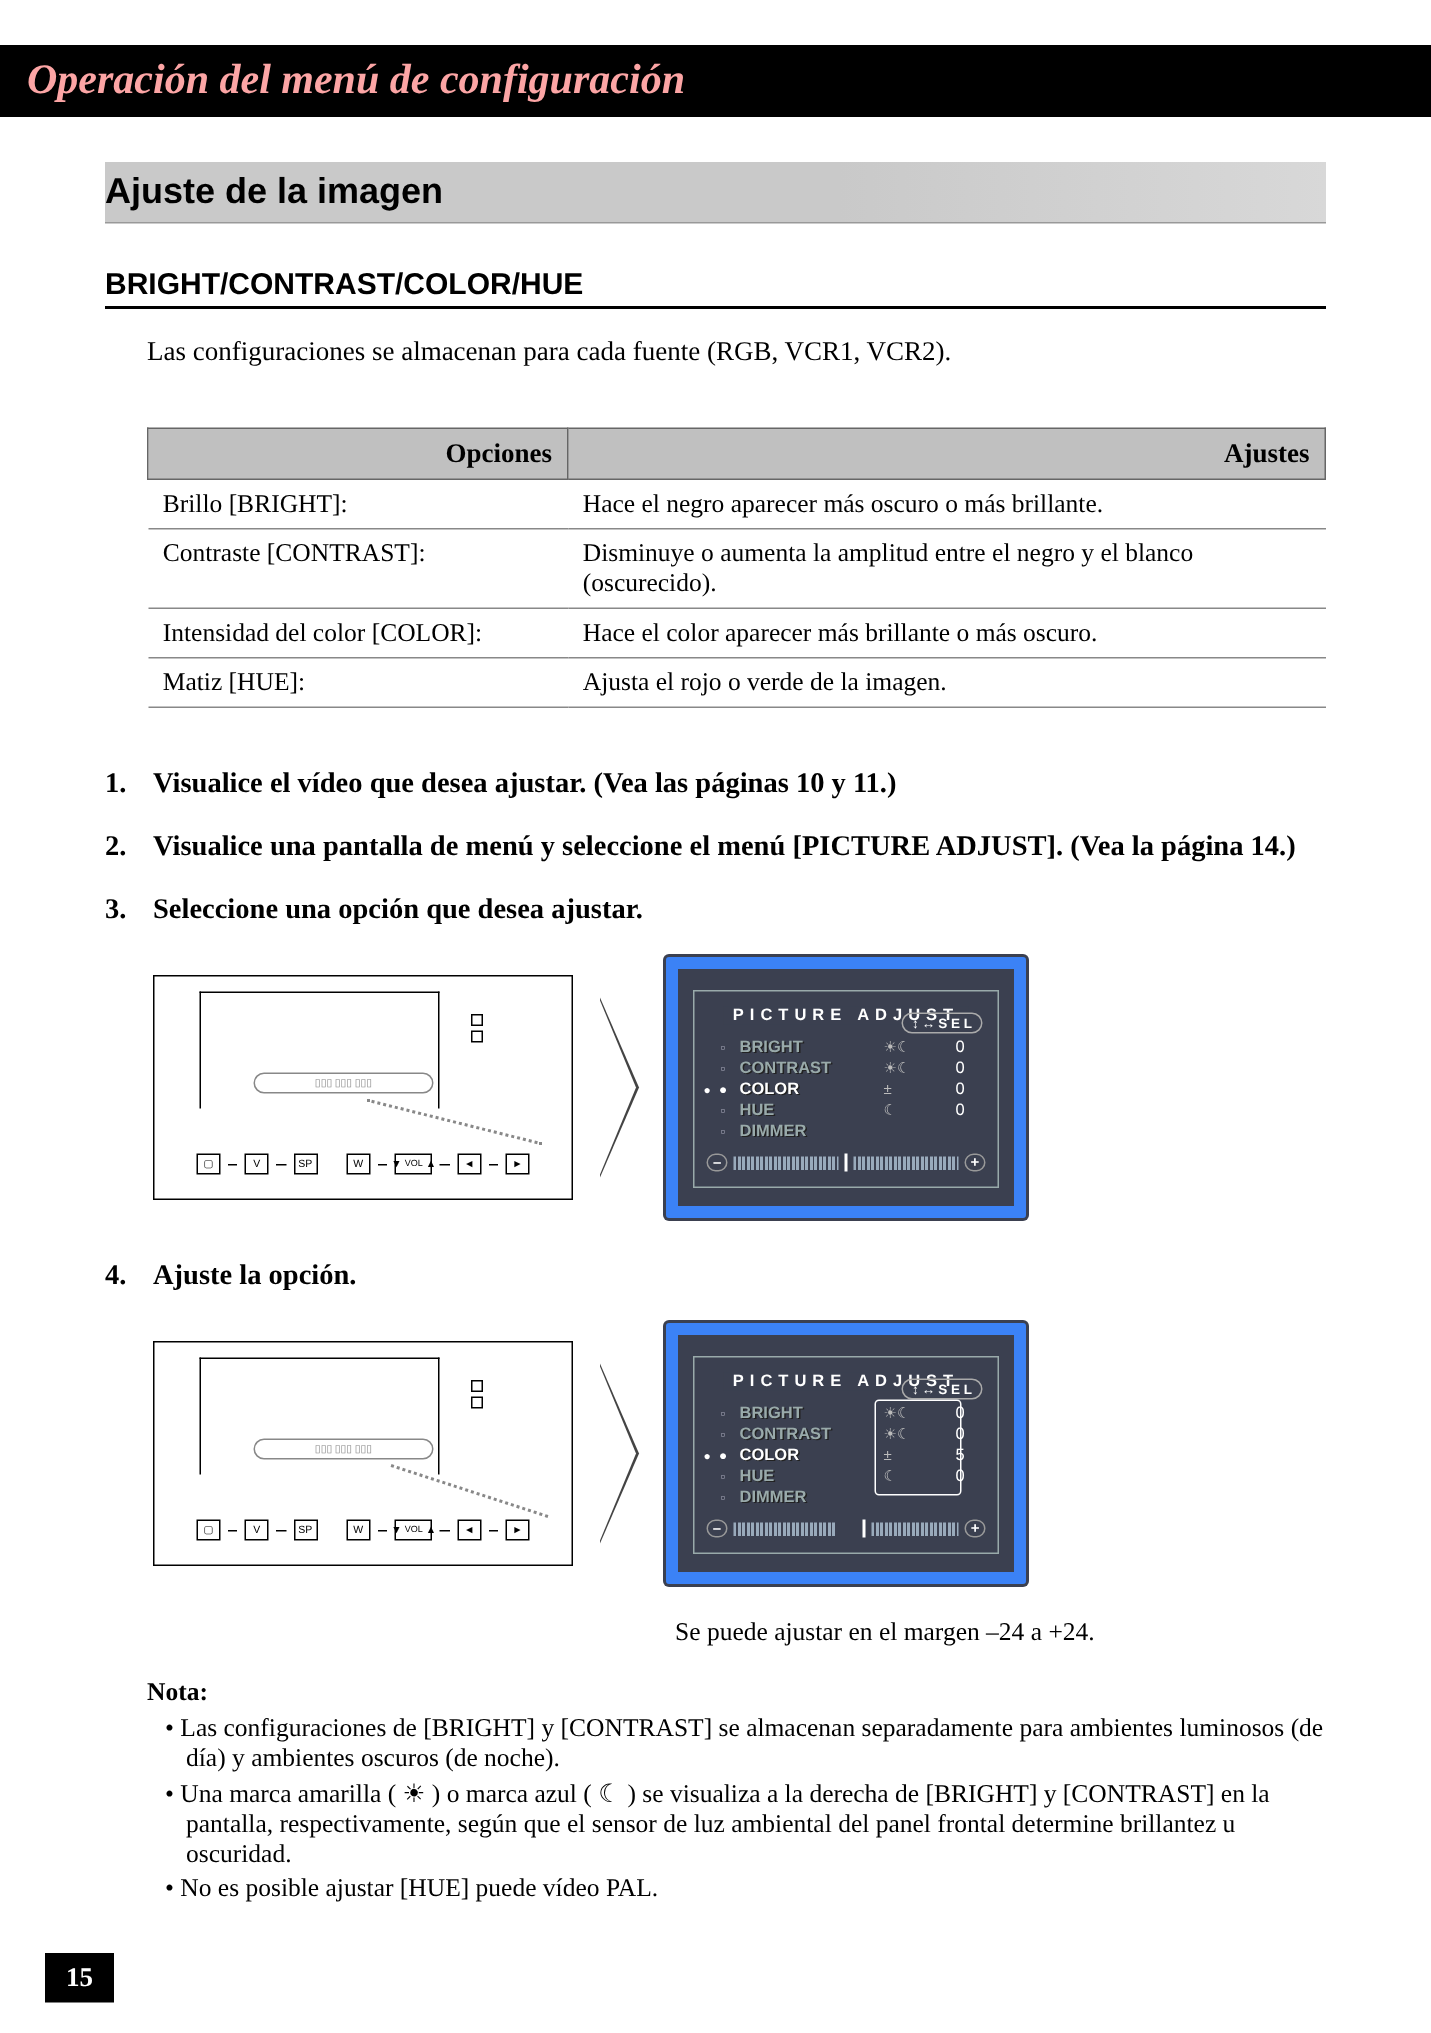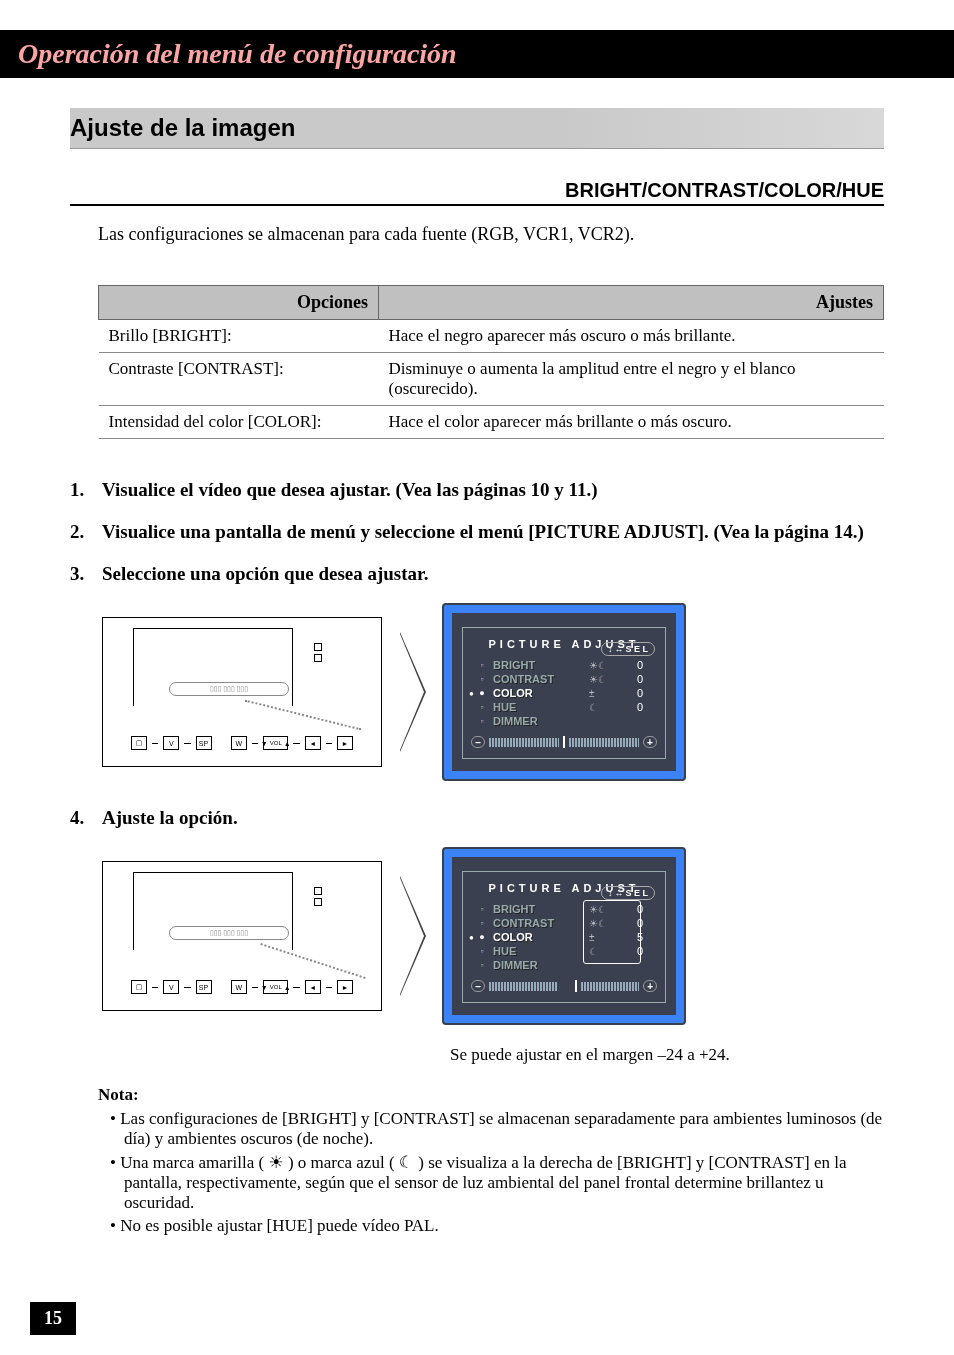--- a/index.html
+++ b/index.html
@@ -39,21 +39,20 @@
       border-bottom: 1px solid #999;
       margin-bottom: 30px;
     }
     .subsection-header {
       font-family: Arial, Helvetica, sans-serif;
       font-size: 20px;
       font-weight: bold;
       border-bottom: 2px solid #000;
       padding-bottom: 2px;
       margin-bottom: 18px;
-      text-align: right;
     }
     .intro-text {
       font-size: 18px;
       margin-left: 28px;
       margin-bottom: 40px;
     }
     .options-table {
       width: 100%;
       border-collapse: collapse;
       margin-left: 28px;
@@ -377,20 +376,24 @@
         <td>Hace el negro aparecer más oscuro o más brillante.</td>
       </tr>
       <tr>
         <td class="label-col">Contraste [CONTRAST]:</td>
         <td>Disminuye o aumenta la amplitud entre el negro y el blanco (oscurecido).</td>
       </tr>
       <tr>
         <td class="label-col">Intensidad del color [COLOR]:</td>
         <td>Hace el color aparecer más brillante o más oscuro.</td>
       </tr>
+      <tr>
+        <td class="label-col">Matiz [HUE]:</td>
+        <td>Ajusta el rojo o verde de la imagen.</td>
+      </tr>
     </tbody>
   </table>
 
   <div class="step">
     <div class="step-num">1.</div>
     <div class="step-text">Visualice el vídeo que desea ajustar. (Vea las páginas 10 y 11.)</div>
   </div>
 
   <div class="step">
     <div class="step-num">2.</div>

